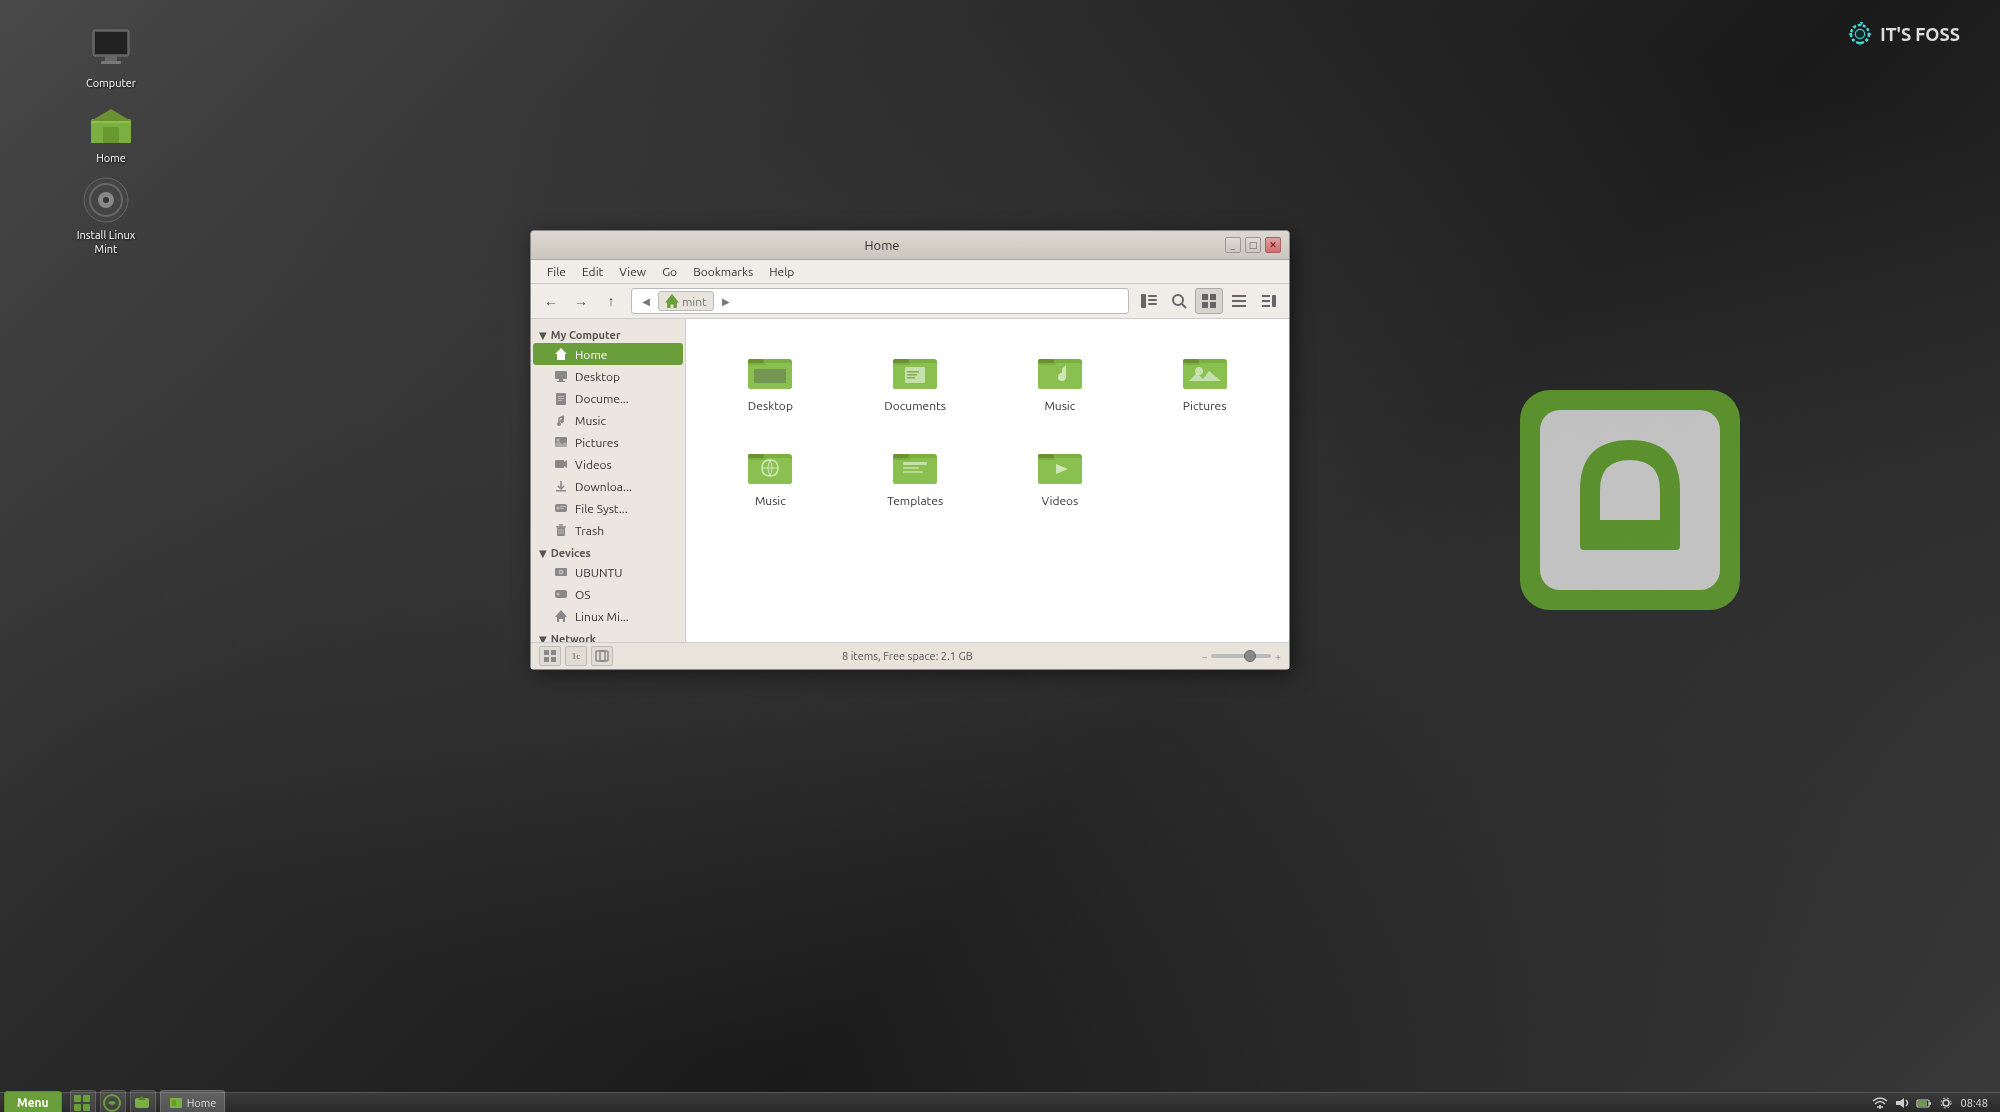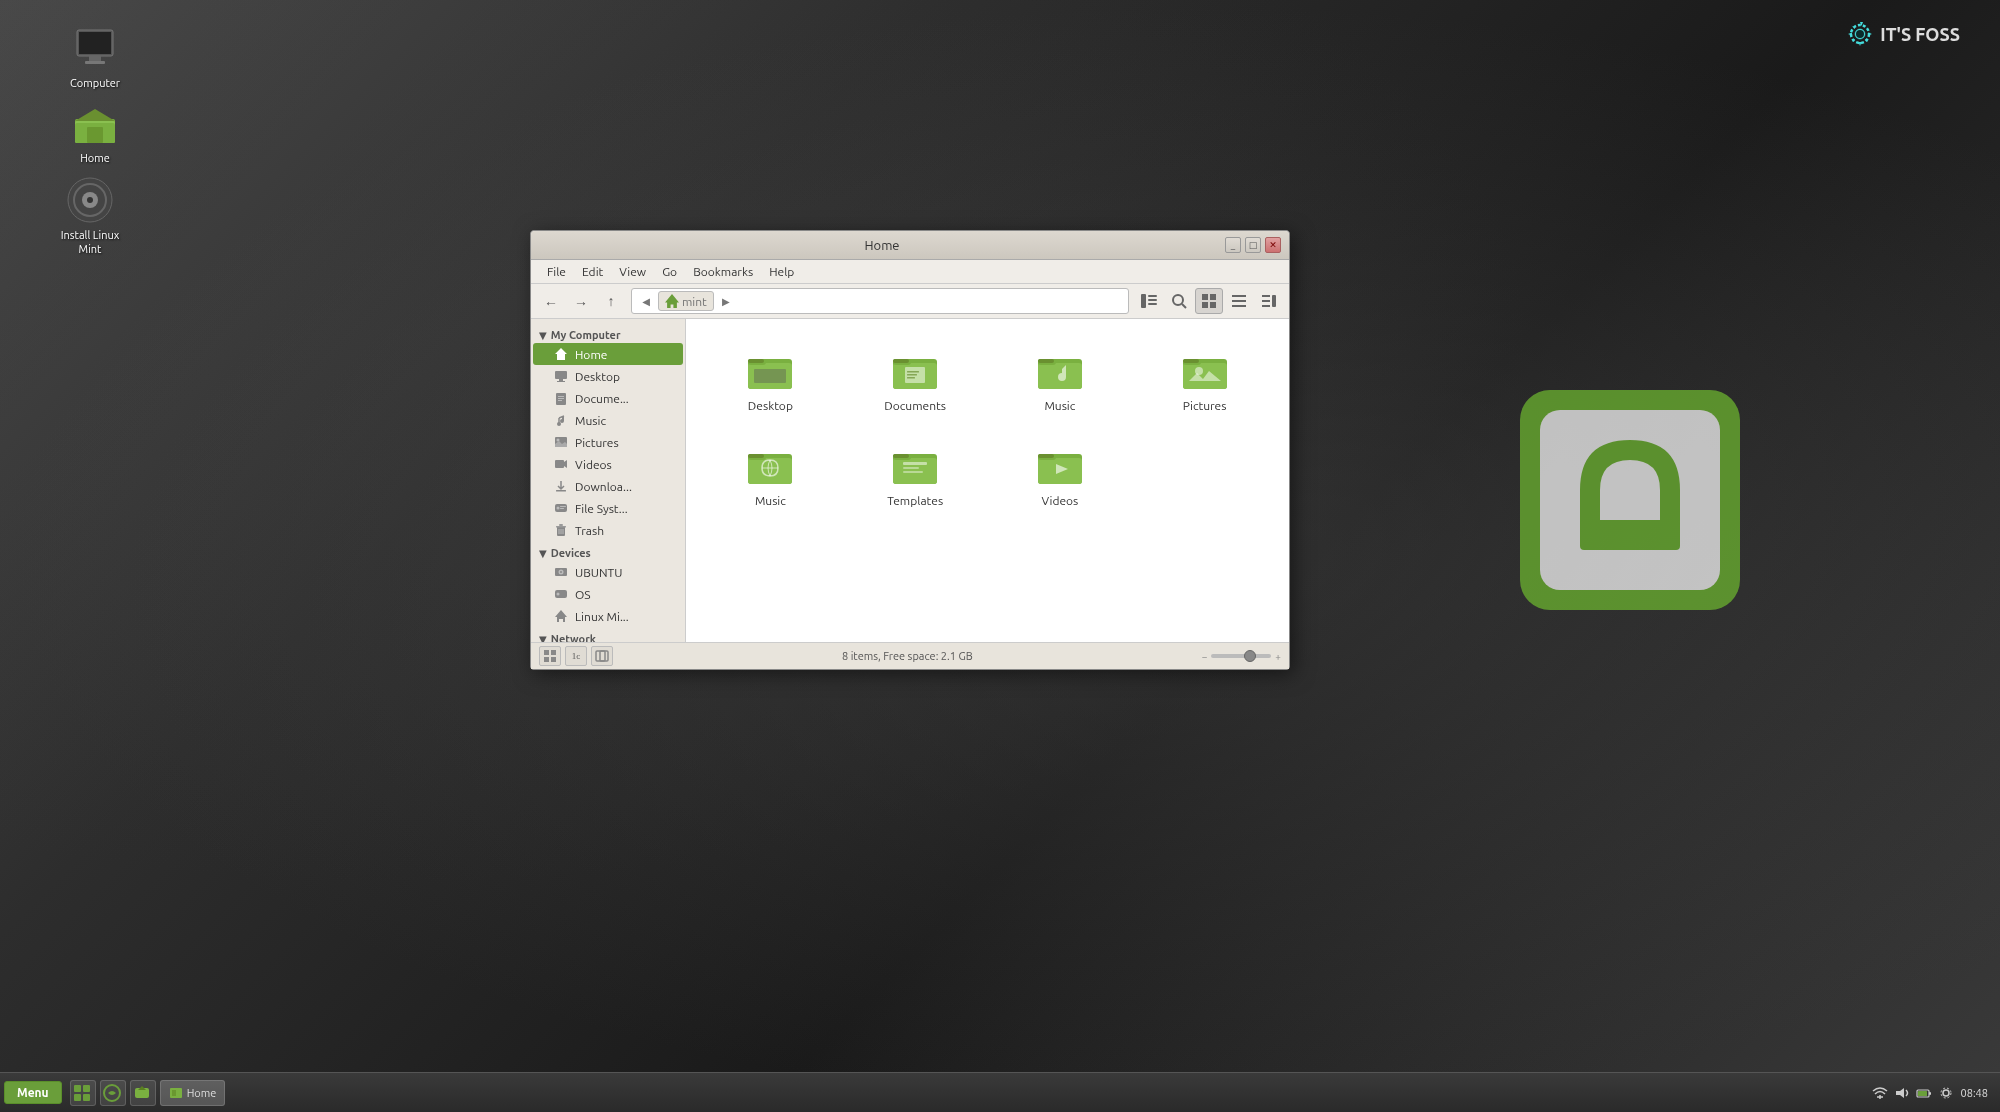--- a/index.html
+++ b/index.html
@@ -31,20 +31,21 @@
 
     
     .desktop-icon {
       position: absolute;
       display: flex;
       flex-direction: column;
       align-items: center;
       width: 80px;
       cursor: pointer;
       padding: 4px;
+      margin-left: 16px;
     }
     .desktop-icon .icon-img {
       width: 48px;
       height: 48px;
       display: flex;
       align-items: center;
       justify-content: center;
       margin-bottom: 4px;
     }
     .desktop-icon .icon-label {
@@ -54,21 +55,21 @@
       text-shadow: 1px 1px 2px rgba(0,0,0,0.8);
       line-height: 1.3;
     }
 
     
     .taskbar {
       position: absolute;
       bottom: 0;
       left: 0;
       right: 0;
-      height: 40px;
+      height: 20px;
       background: linear-gradient(to bottom, #3a3a3a, #2a2a2a);
       border-top: 1px solid #555;
       display: flex;
       align-items: center;
       z-index: 1000;
       padding: 0 4px;
     }
     .taskbar-menu {
       background: #6a9e3a;
       color: white;

